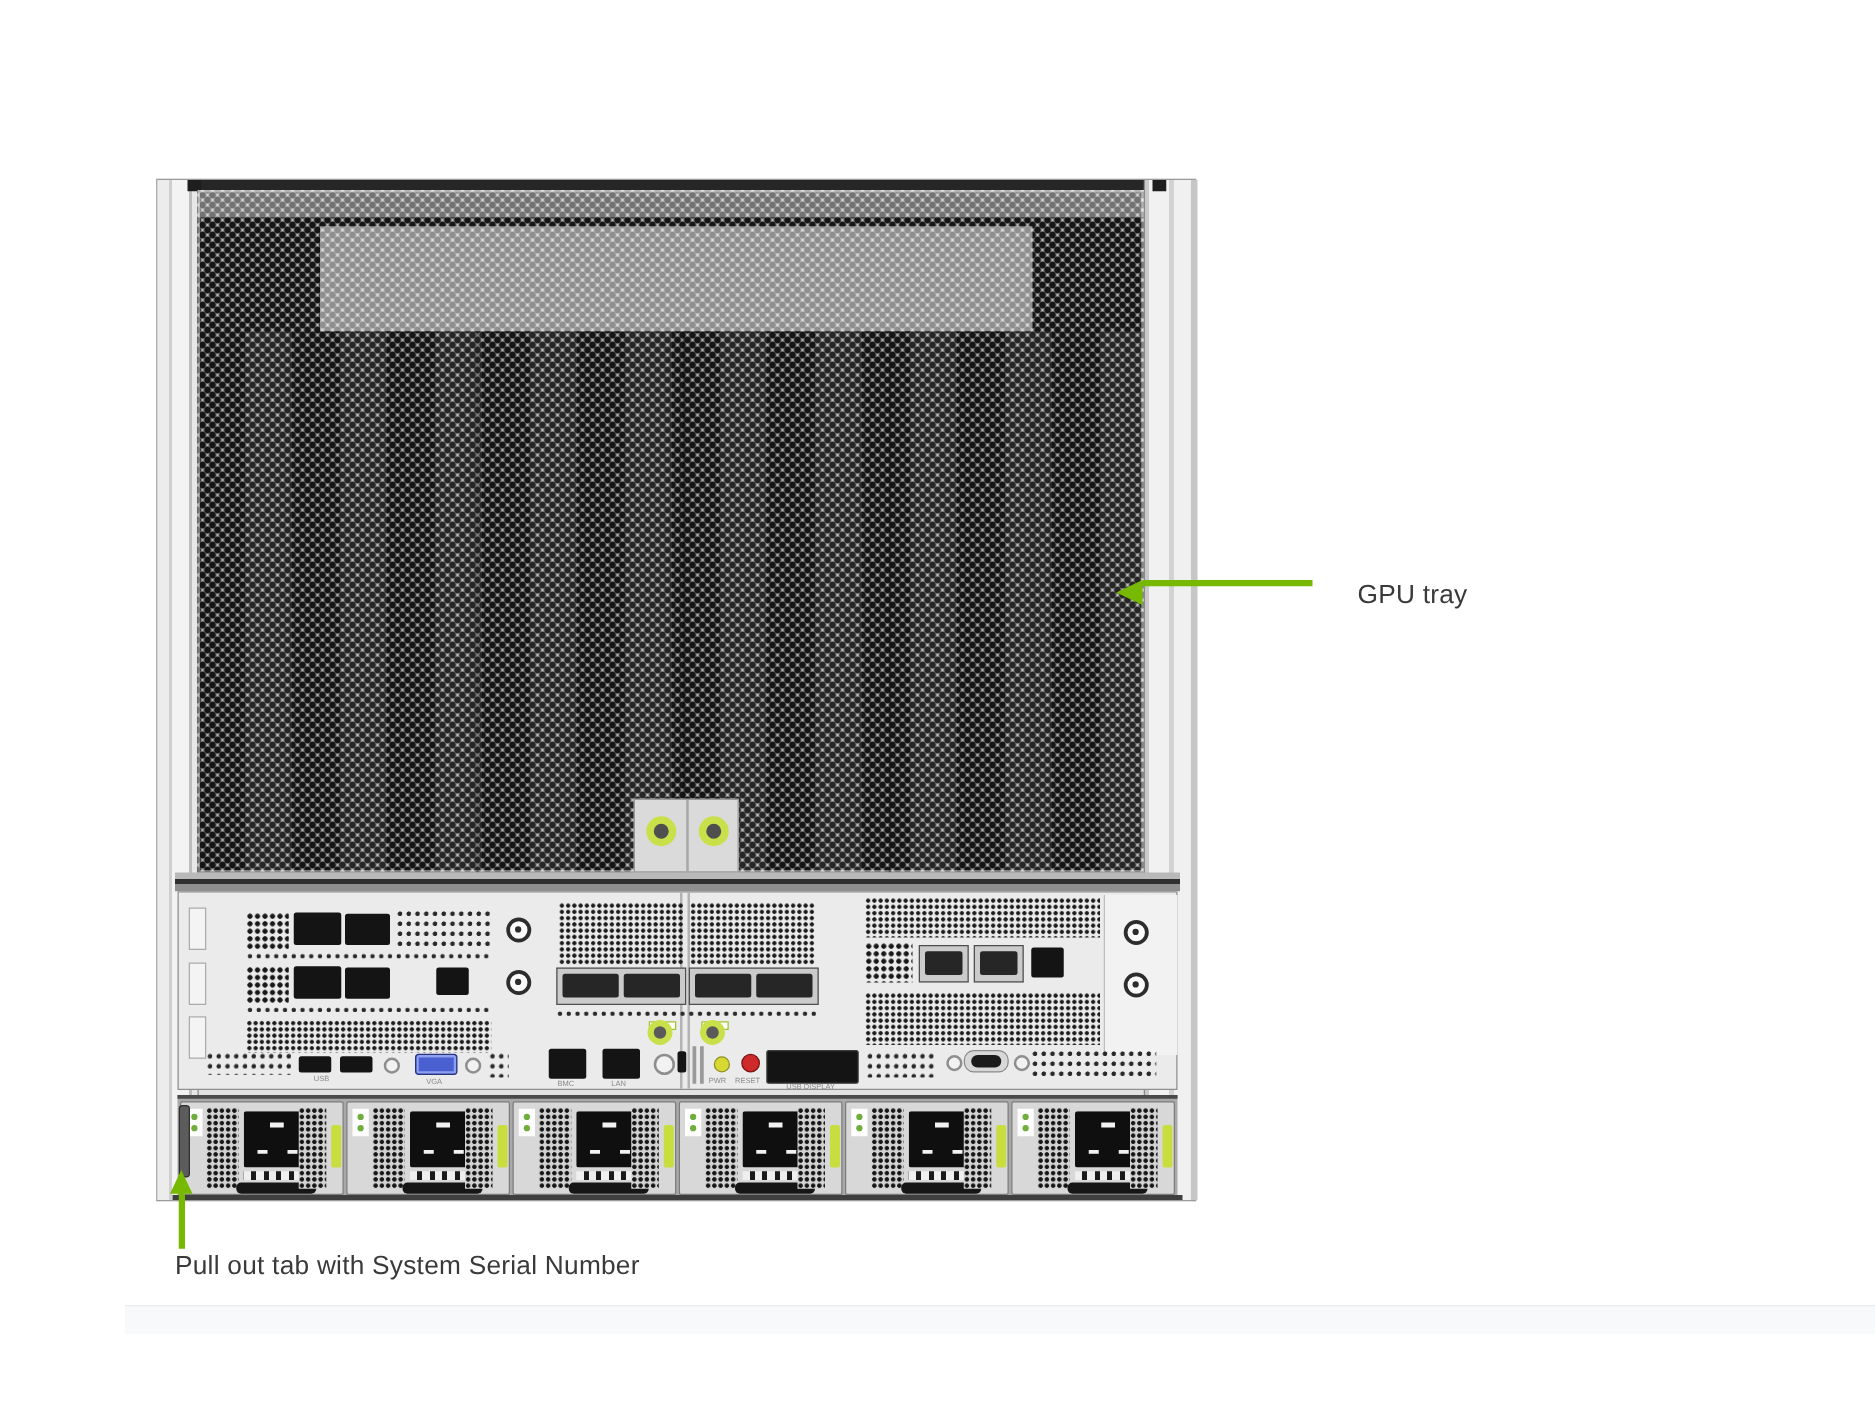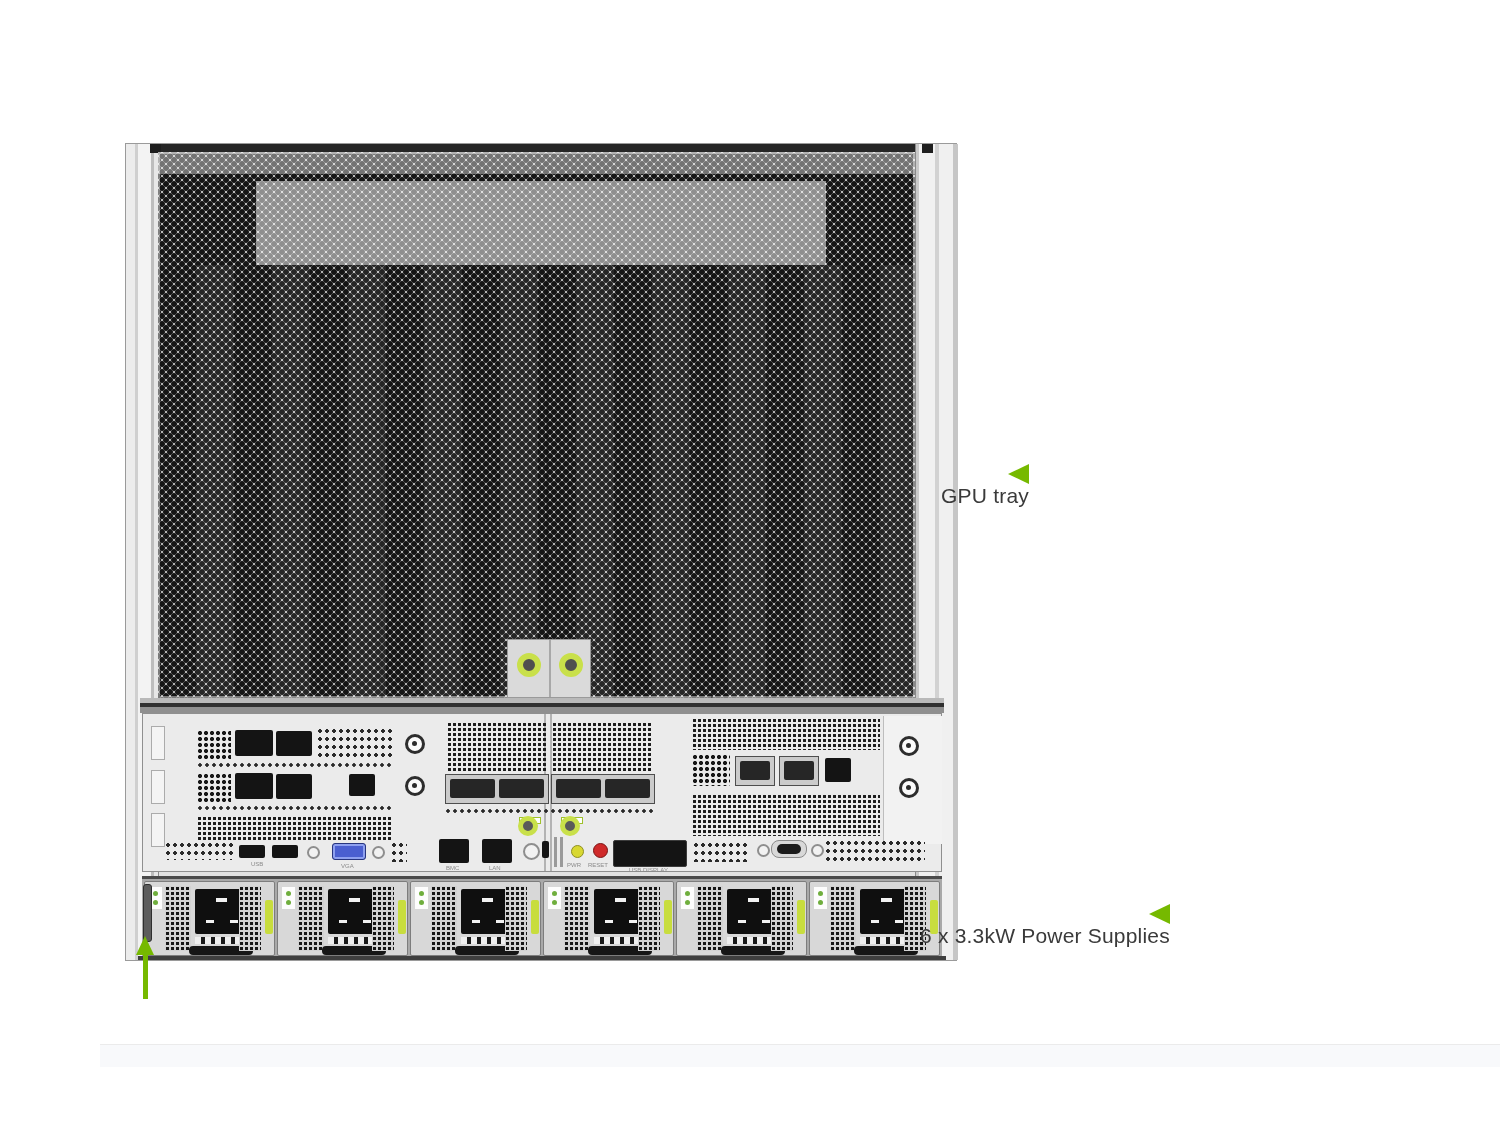--- a/index.html
+++ b/index.html
@@ -89,21 +89,21 @@
     background-position:21px 9px,11px 31px,35px 31px;background-repeat:no-repeat;}
   .psu-sq{position:absolute;left:50px;top:55px;width:54px;height:7px;
     background:repeating-linear-gradient(90deg,#efefef 0 6px,#1a1a1a 6px 10px);}
   .psu-handle{position:absolute;left:44px;top:64px;width:64px;height:9px;background:#161616;border-radius:4px;}
   .psu-latch{position:absolute;right:1px;top:18px;width:8px;height:34px;background:#c8dd3e;border-radius:2px;}
   .bottom-edge{position:absolute;left:12px;top:812px;width:808px;height:4px;background:#3f3f3f;}
   .pullout-tab{position:absolute;left:17px;top:740px;width:9px;height:58px;background:#5c5c5c;
     border:1px solid #2e2e2e;border-radius:3px;box-sizing:border-box;}
 
   
-  .callout{position:absolute;display:flex;align-items:flex-end;height:22px;flex-direction:column;}
+  .callout{position:absolute;display:flex;align-items:flex-start;height:22px;}
   .arrow-head-left{width:0;height:0;border-top:10px solid transparent;border-bottom:10px solid transparent;
     border-right:21px solid #76b900;}
   .arrow-line{height:5px;background:#76b900;}
   .callout-label{margin-left:36px;font-size:21px;color:#3a3a3a;letter-spacing:.2px;white-space:nowrap;}
   .v-arrow{position:absolute;display:flex;flex-direction:column;align-items:center;}
   .arrow-head-up{width:0;height:0;border-left:9px solid transparent;border-right:9px solid transparent;
     border-bottom:19px solid #76b900;}
   .v-line{width:5px;height:44px;background:#76b900;}
   .bottom-label{position:absolute;font-size:21px;color:#3a3a3a;letter-spacing:.2px;white-space:nowrap;}
 
@@ -294,25 +294,21 @@
     <div class="pullout-tab"></div>
   </div>
 
   <div class="callout" style="left:893px;top:464px;">
     <div class="arrow-head-left"></div>
     <div class="arrow-line" style="width:136px;"></div>
     <div class="callout-label">GPU tray</div>
   </div>
 
 
-  <div class="callout" style="left:884px;top:904px;">
-    <div class="arrow-head-left"></div>
-    <div class="arrow-line" style="width:145px;"></div>
-    <div class="callout-label">6 x 3.3kW Power Supplies</div>
-  </div>
 
   <div class="v-arrow" style="left:136px;top:936px;">
     <div class="arrow-head-up"></div>
     <div class="v-line"></div>
   </div>
+  <div class="bottom-label" style="left:140px;top:1001px;">Pull out tab with System Serial Number</div>
 
   <div class="footer-bar"></div>
 </div>
 
 </body></html>

